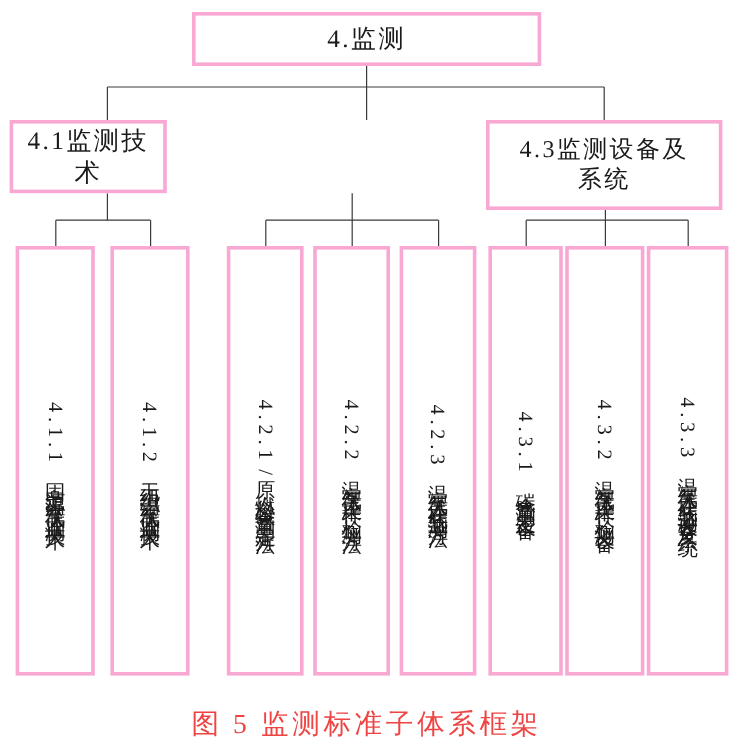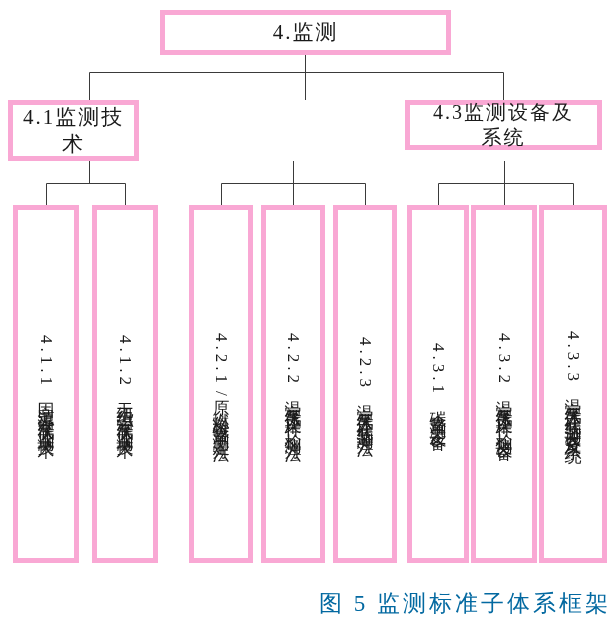--- a/index.html
+++ b/index.html
@@ -17,38 +17,38 @@
     overflow: hidden;
   }
   .connectors {
     position: absolute;
     left: 0;
     top: 0;
   }
   .box {
     position: absolute;
     box-sizing: border-box;
-    border: 5px solid #f9a8d4;
+    border: 3px solid #f9a8d4;
     background: #ffffff;
     display: flex;
     align-items: center;
     justify-content: center;
     text-align: center;
   }
   .h-box {
     font-size: 21px;
     letter-spacing: 2px;
     line-height: 1.25;
     white-space: pre-line;
     padding: 0 4px;
   }
   .root-box   { left: 160px; top: 10px;  width: 291px; height: 45px; }
   .box-41     { left: 8px;   top: 100px; width: 131px; height: 61px; }
   .box-42     { left: 178px; top: 100px; width: 218px; height: 61px; }
-  .box-43     { left: 405px; top: 100px; width: 197px; height: 50px; font-size: 20px; }
+  .box-43     { left: 405px; top: 100px; width: 197px; height: 75px; font-size: 20px; }
   .v-box {
     top: 205px;
     height: 358px;
   }
   .v-box .vtext {
     writing-mode: vertical-rl;
     text-orientation: mixed;
     font-size: 17px;
     letter-spacing: 4px;
     line-height: 1;
@@ -59,24 +59,24 @@
   .leaf-4 { left: 261px; width: 64px; }
   .leaf-5 { left: 333px; width: 64px; }
   .leaf-6 { left: 407px; width: 62px; }
   .leaf-7 { left: 471px; width: 66px; }
   .leaf-8 { left: 539px; width: 68px; }
   .caption {
     position: absolute;
     left: 0;
     right: 0;
     top: 588px;
-    text-align: right;
+    text-align: center;
     font-size: 23px;
     letter-spacing: 3px;
-    color: #0369a1;
+    color: #ef4444;
   }
 </style>
 </head>
 <body>
 
 <div class="canvas">
 
   <svg class="connectors" width="611" height="627">
     <g stroke="#3a3a3a" stroke-width="1" fill="none">
 

